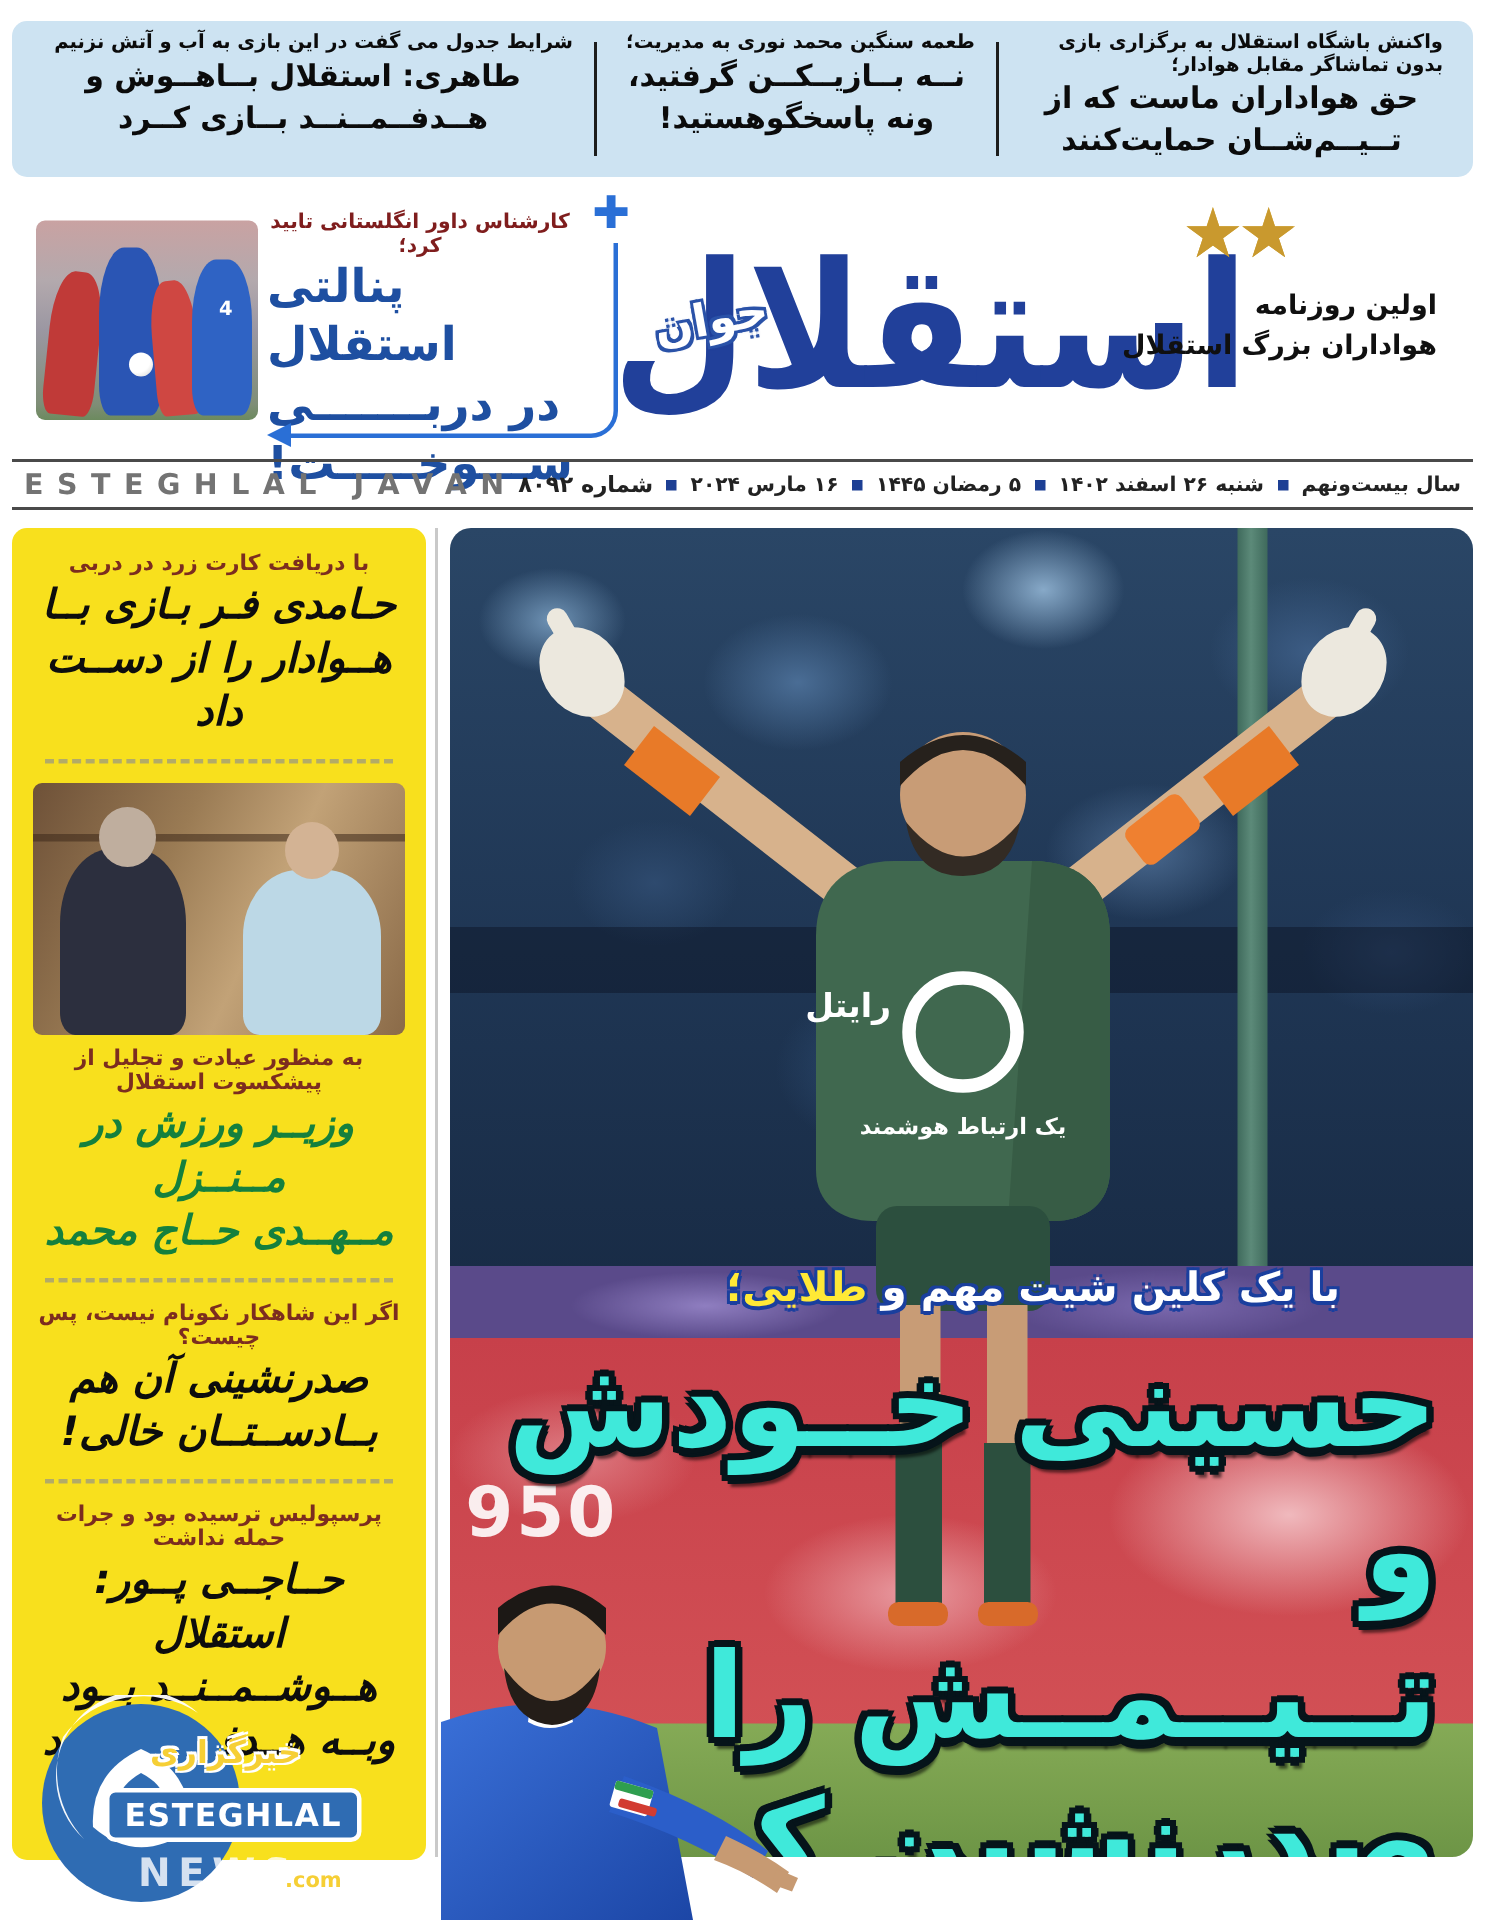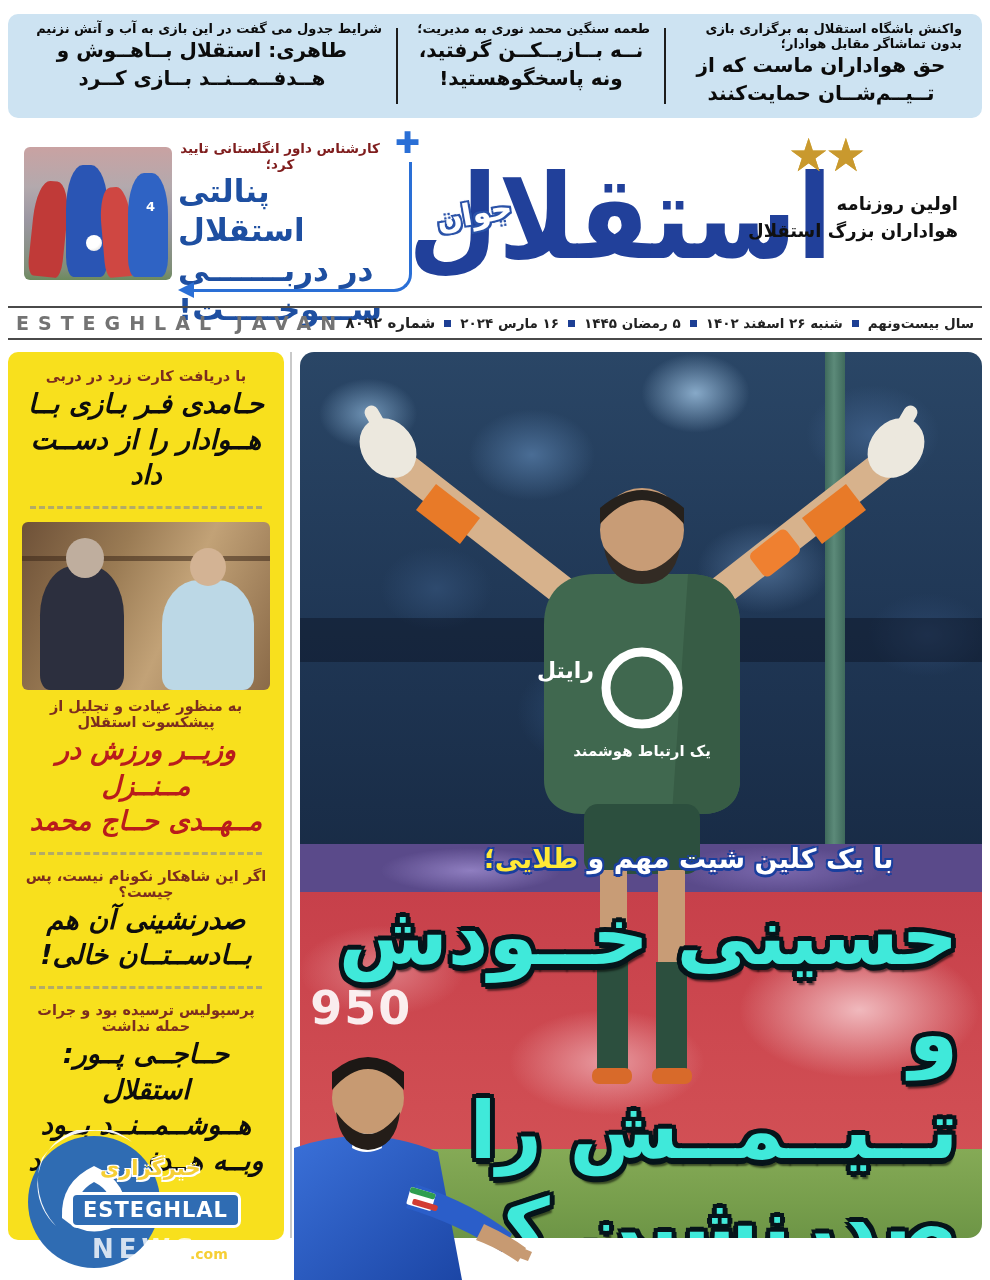--- a/index.html
+++ b/index.html
@@ -57,21 +57,21 @@
   .dl-latin { color:#737373; font-weight:bold; font-size:19px; letter-spacing:9px; }
   .dl-fa { direction:rtl; display:flex; align-items:center; gap:9px; color:#222; font-weight:bold; font-size:13.5px; }
   .dl-sq { width:7px; height:7px; background:#1d3f94; display:inline-block; }
   .dl-issue { font-size:15px; font-weight:900; }
 
   
   .sidebar { position:absolute; left:8px; top:352px; width:276px; height:888px; background:#f8e01d;
     border-radius:10px; direction:rtl; padding:8px 12px; z-index:1; }
   .sb-kicker { color:#7c2d1f; font-size:14.5px; font-weight:bold; text-align:center; margin:8px 0 2px; }
   .sb-title { font-weight:900; font-size:27px; line-height:1.32; text-align:center; color:#0d0d0d; letter-spacing:-0.5px;font-style:italic; }
-  .sb-title.c-lblue { color:#b91c1c; }
+  .sb-title.c-lblue { color:#15803d; }
   .sb-div { border-top:3px dashed #8f8f8f; opacity:.65; margin:13px 10px; }
   .visit-photo { position:relative; height:168px; border-radius:6px; overflow:hidden; margin:4px 2px 6px;
     background:linear-gradient(115deg,#6e5138 0%,#9a7b54 35%,#c2a277 60%,#8a6a48 100%); }
   .vp-shelf { position:absolute; left:0; top:34px; width:100%; height:5px; background:rgba(60,40,25,.55); }
   .vp-man { position:absolute; border-radius:40% 40% 12% 12%; }
   .vp-left { left:18px; top:44px; width:84px; height:124px; background:#2c2f3e; }
   .vp-left-head { position:absolute; left:44px; top:16px; width:38px; height:40px; border-radius:50%; background:#bfae9e; }
   .vp-right { left:140px; top:58px; width:92px; height:110px; background:#bcd8e6; }
   .vp-right-head { position:absolute; left:168px; top:26px; width:36px; height:38px; border-radius:50%; background:#d3b394; }
 

